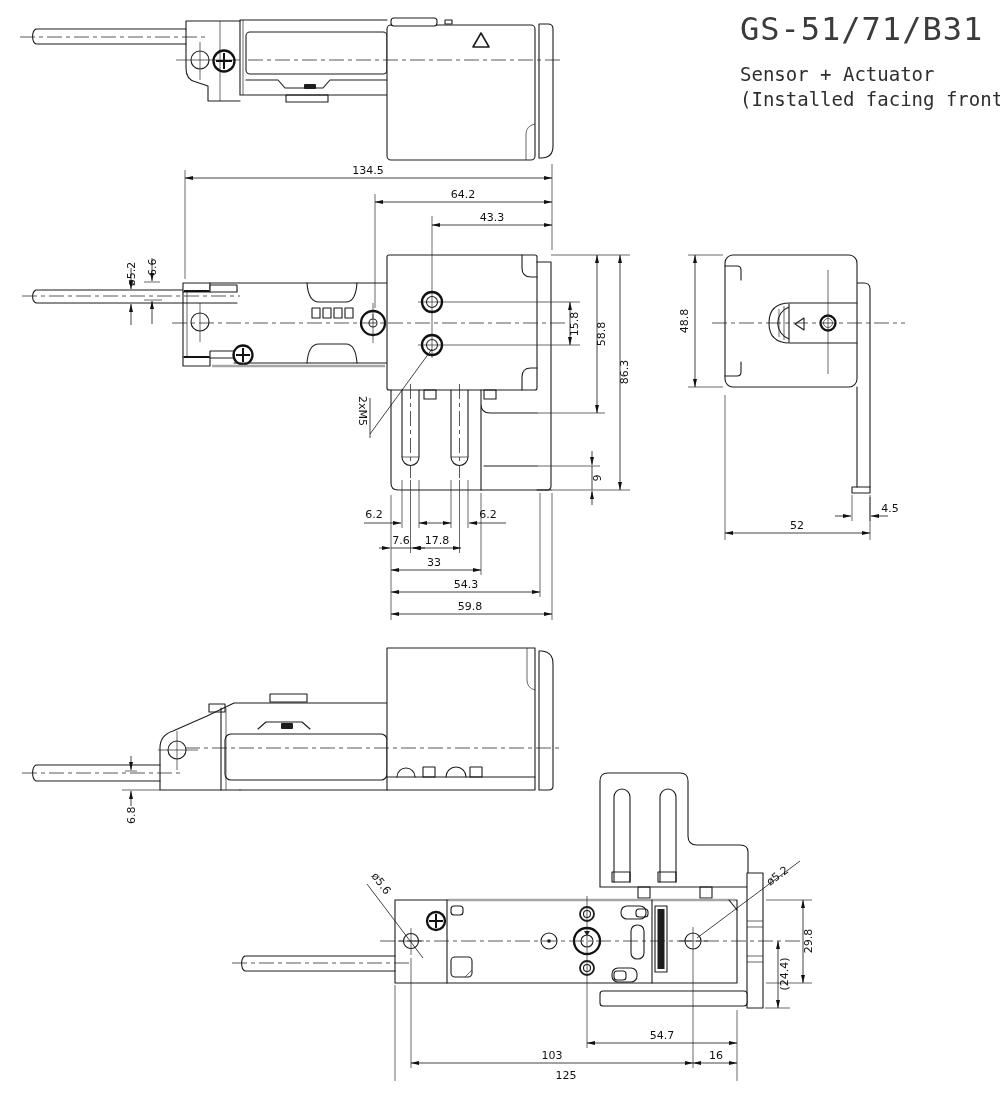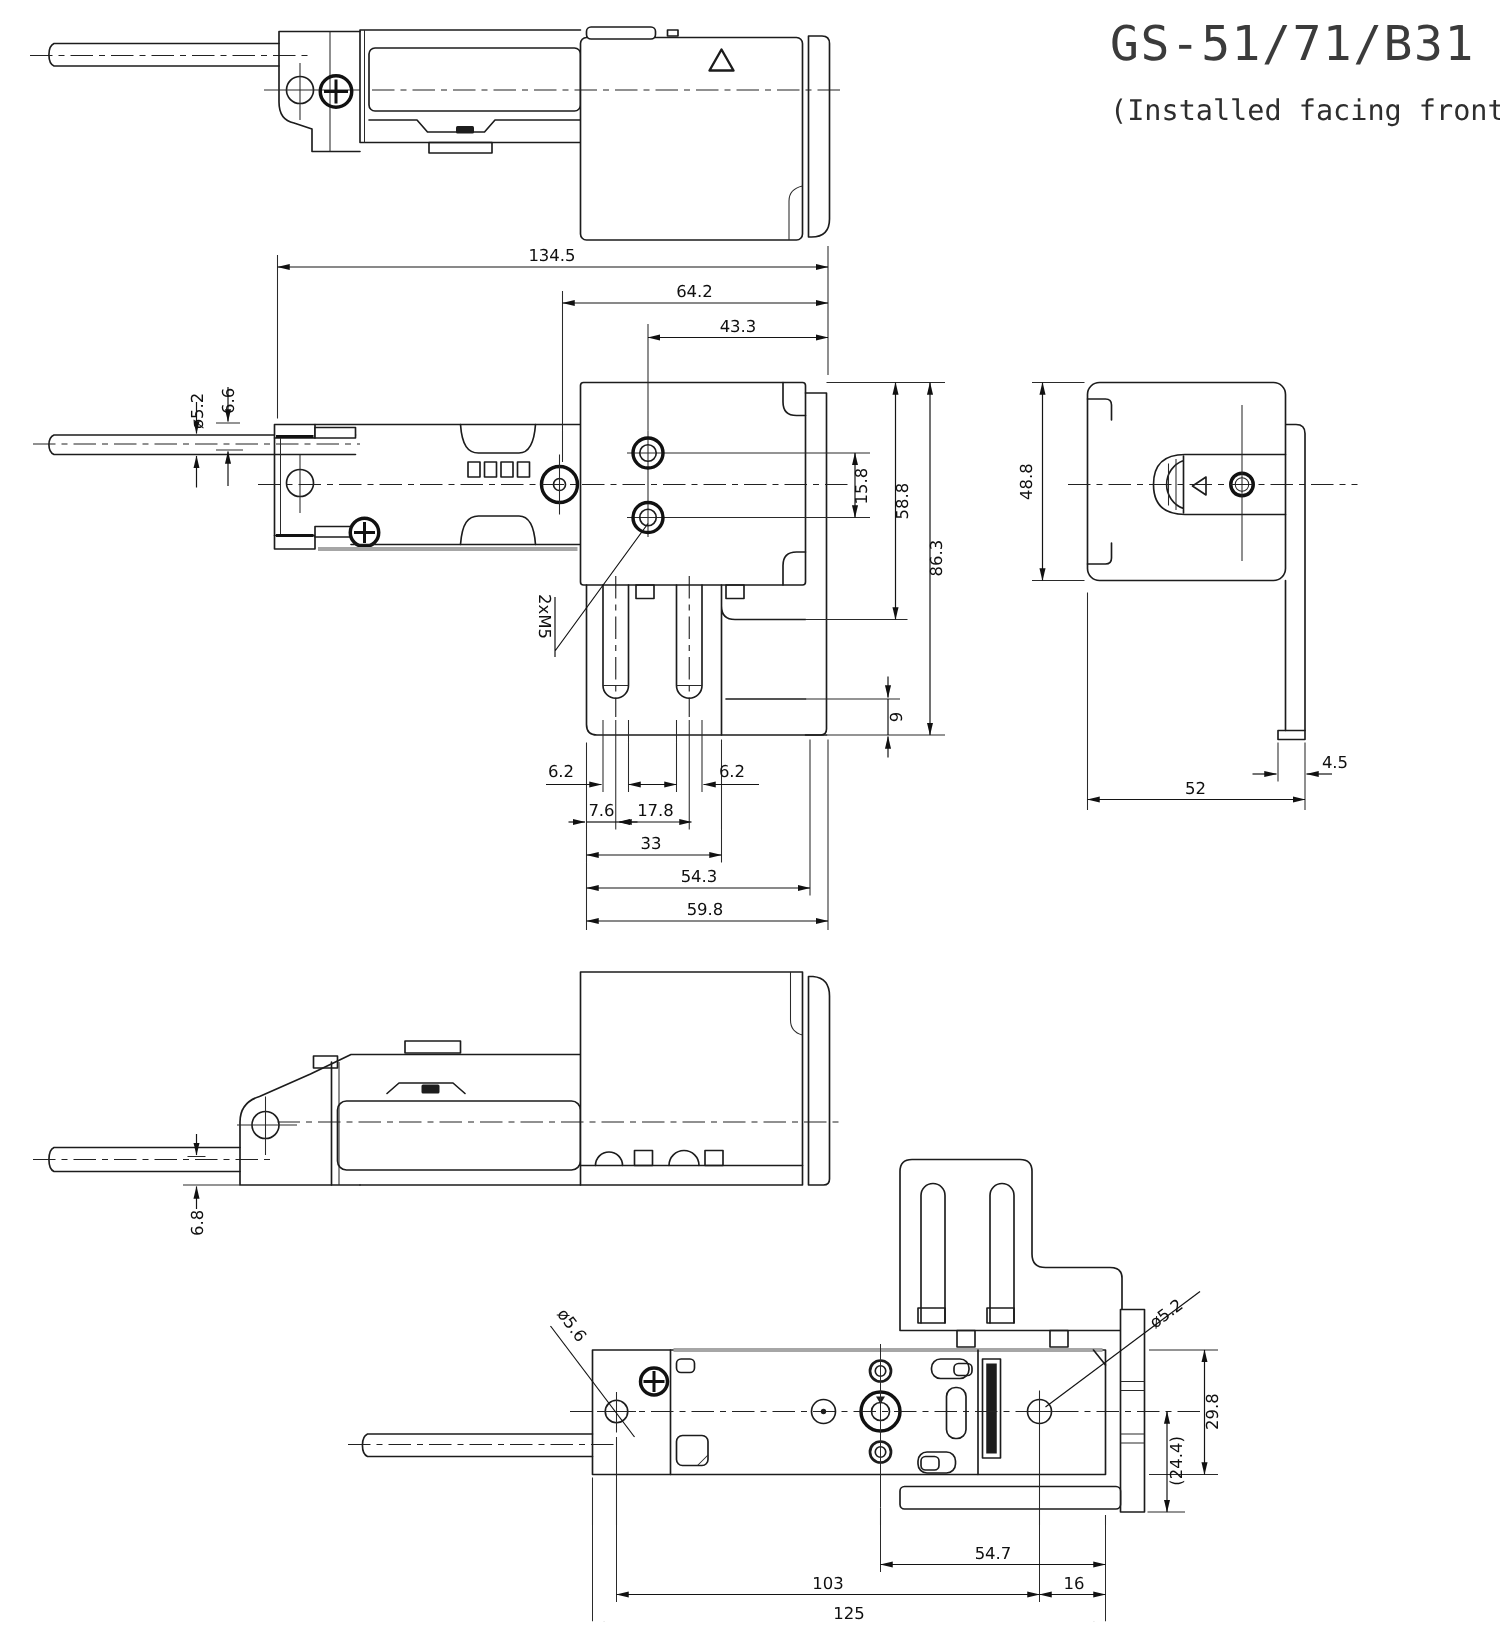--- a/index.html
+++ b/index.html
@@ -23,20 +23,21 @@
   text{user-select:none;}
 </style>
 </head>
 <body>
 
 <div id="stage">
 
   <div class="title-block">
     <div class="title-model">GS-51/71/B31</div>
     <div class="title-sub">
+      <div>Sensor + Actuator</div>
       <div>(Installed facing front)</div>
     </div>
   </div>
 
   <svg width="1000" height="1100" viewBox="0 0 1000 1100">
     <defs>
       <marker id="arr" viewBox="0 0 10 6" refX="9.3" refY="3" markerWidth="11" markerHeight="7" orient="auto-start-reverse">
         <path d="M0,0.7 L9.6,3 L0,5.3 Z" fill="#111"></path>
       </marker>
     </defs>

